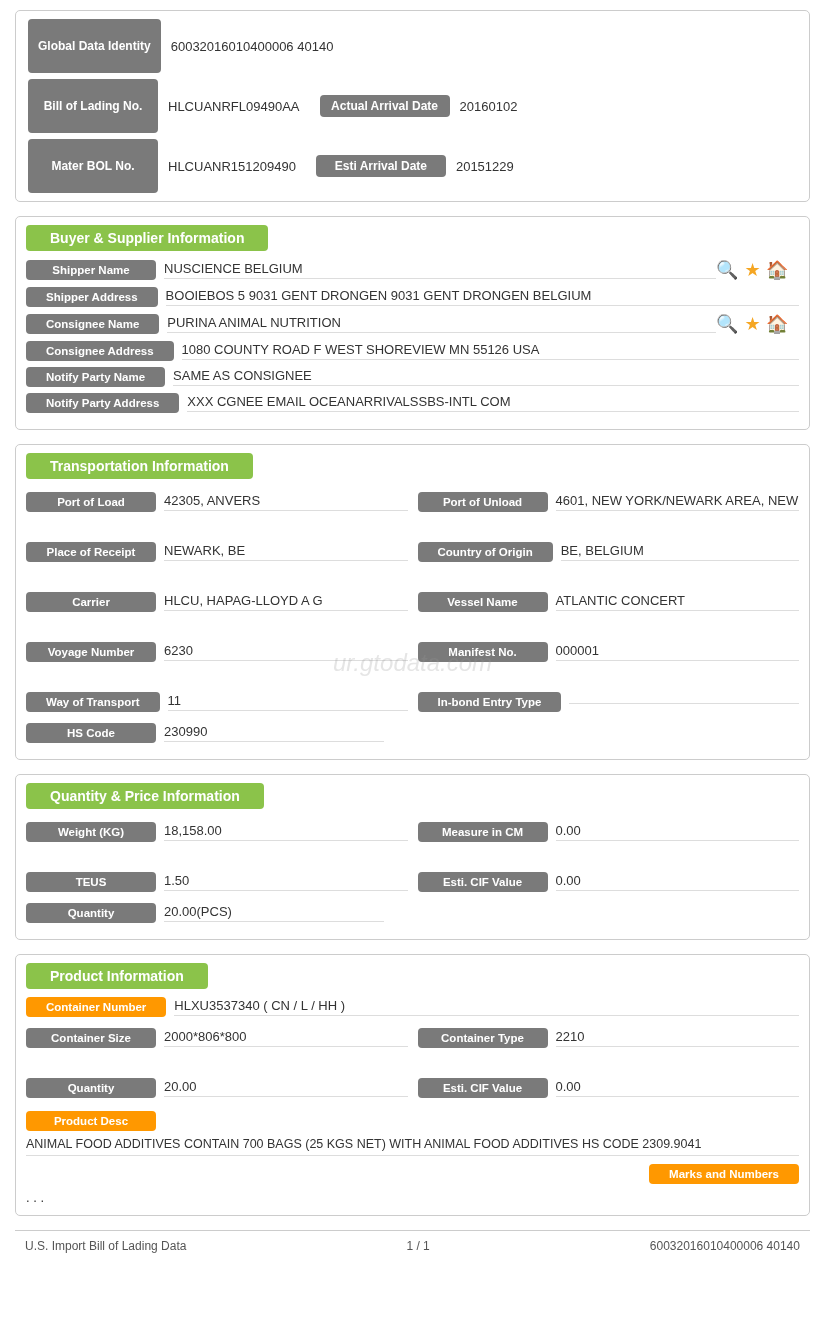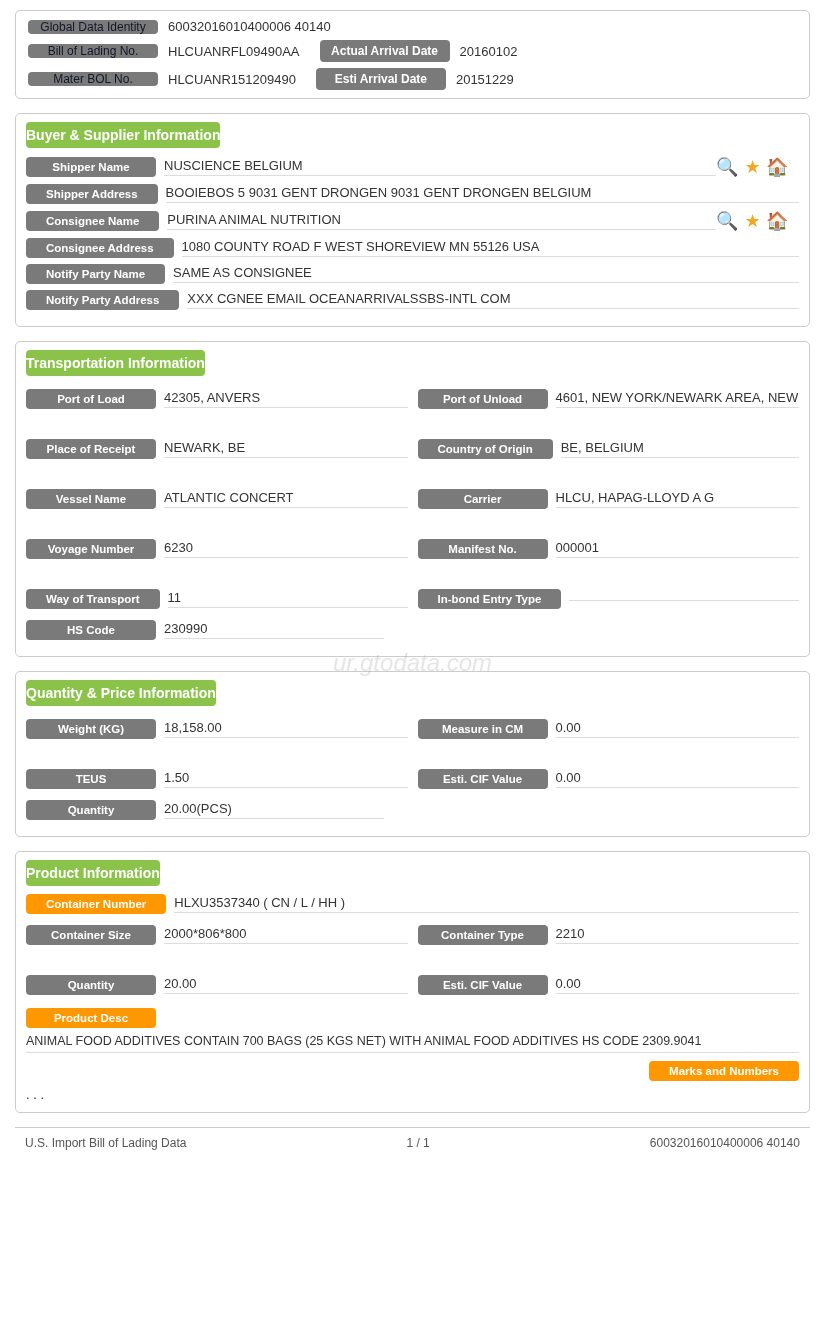--- a/index.html
+++ b/index.html
@@ -29,25 +29,25 @@
       background: #fff;
     }
     .identity-row {
       display: flex;
       align-items: center;
       margin-bottom: 6px;
     }
     .identity-row:last-child { margin-bottom: 0; }
     .id-label {
       background: #7a7a7a;
-      color: #0f172a;
-      padding: 0 10px;
+      color: #ffffff;
+      padding: 20px 10px;
       border-radius: 4px;
       font-size: 12px;
-      font-weight: normal;
+      font-weight: bold;
       min-width: 130px;
       text-align: center;
     }
     .id-value {
       margin-left: 10px;
       font-size: 13px;
       color: #333;
     }
     .id-pair-label {
       background: #7a7a7a;
@@ -73,21 +73,21 @@
       margin-bottom: 14px;
       background: #fff;
       padding-bottom: 10px;
     }
     .section-header {
       display: inline-block;
       background: #8bc34a;
       color: #fff;
       font-weight: bold;
       font-size: 14px;
-      padding: 5px 0;
+      padding: 5px 24px;
       border-radius: 4px;
       margin: 8px 10px 8px 10px;
     }
 
     
     .field-grid {
       display: grid;
       grid-template-columns: 1fr 1fr;
       gap: 20px 10px;
       padding: 0 10px;
@@ -270,26 +270,26 @@
       </div>
       <div class="field-row">
         <span class="field-label">Place of Receipt</span>
         <span class="field-value">NEWARK, BE</span>
       </div>
       <div class="field-row">
         <span class="field-label">Country of Origin</span>
         <span class="field-value">BE, BELGIUM</span>
       </div>
       <div class="field-row">
+        <span class="field-label">Carrier</span>
+        <span class="field-value">HLCU, HAPAG-LLOYD A G</span>
+      </div>
+      <div class="field-row">
         <span class="field-label">Vessel Name</span>
         <span class="field-value">ATLANTIC CONCERT</span>
-      </div>
-      <div class="field-row">
-        <span class="field-label">Carrier</span>
-        <span class="field-value">HLCU, HAPAG-LLOYD A G</span>
       </div>
       <div class="field-row">
         <span class="field-label">Voyage Number</span>
         <span class="field-value">6230</span>
       </div>
       <div class="field-row">
         <span class="field-label">Manifest No.</span>
         <span class="field-value">000001</span>
       </div>
       <div class="field-row">

